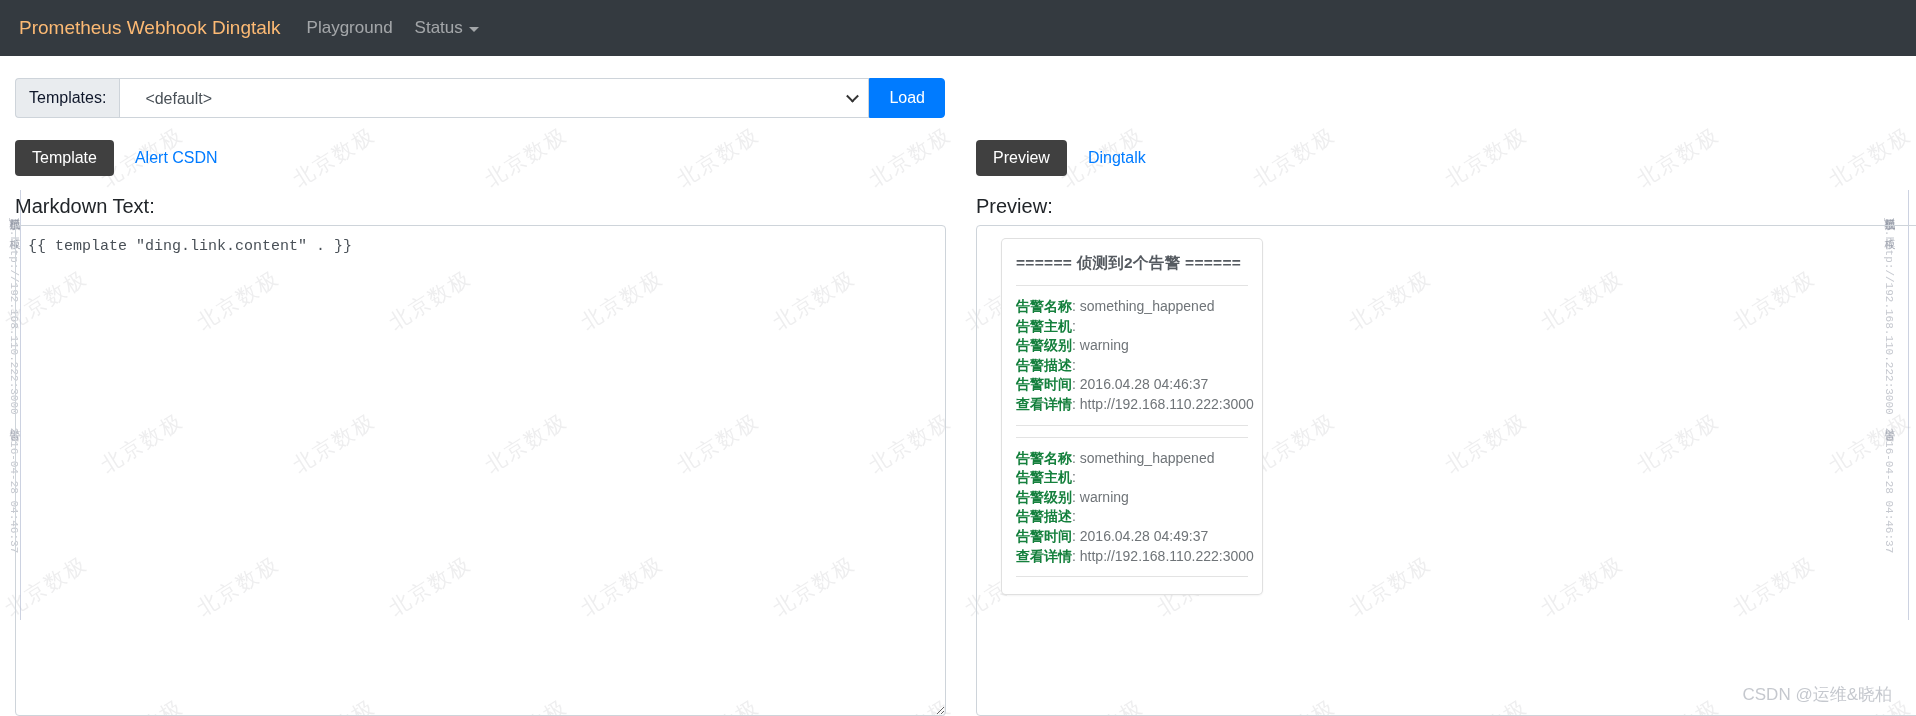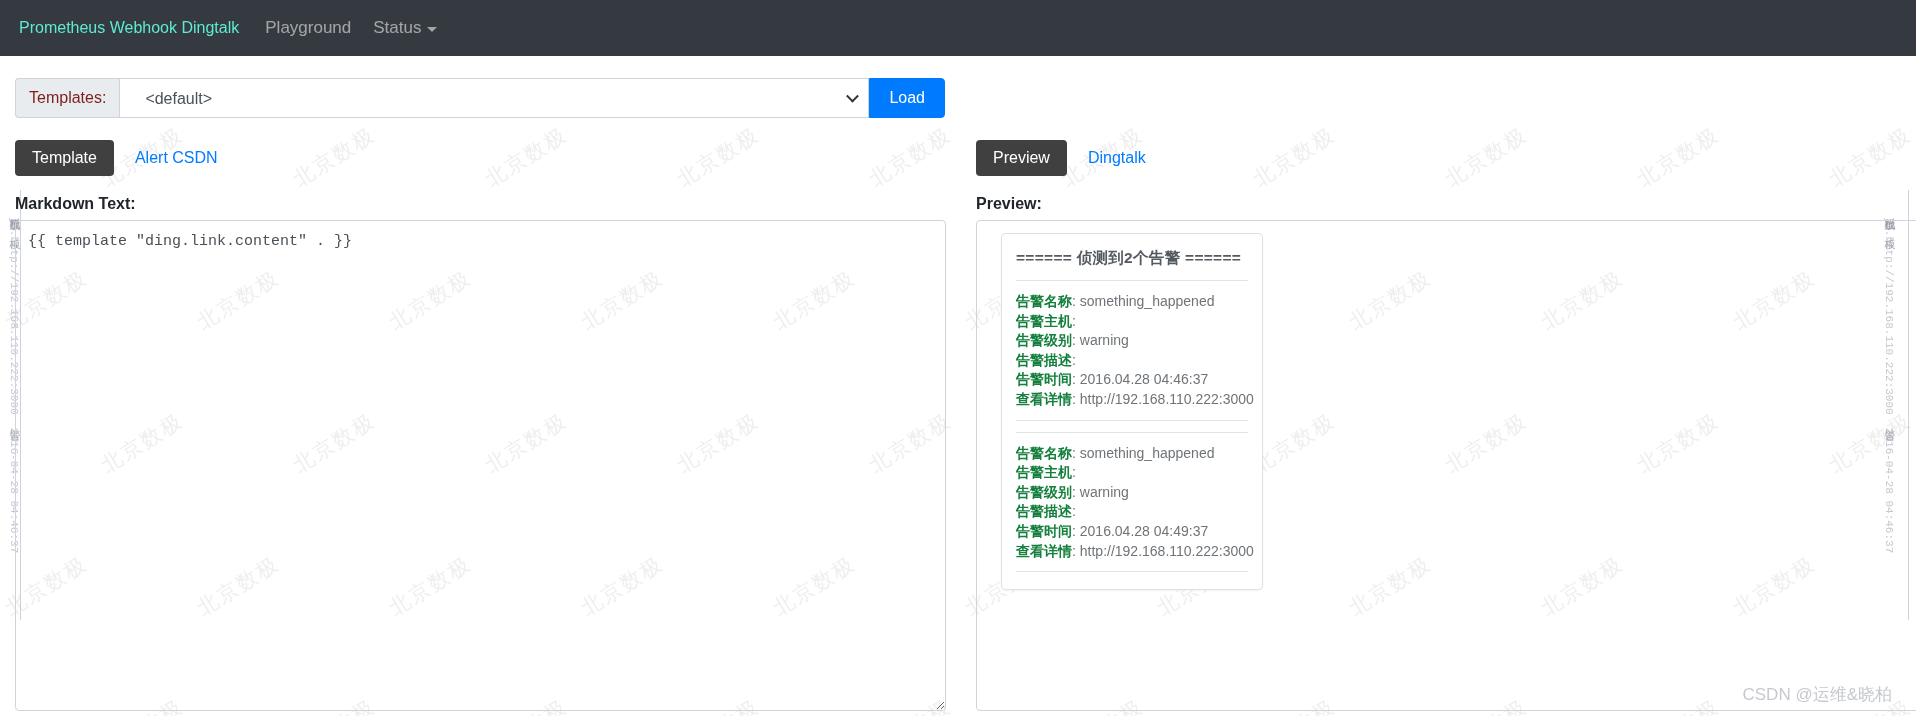--- a/index.html
+++ b/index.html
@@ -33,22 +33,22 @@
   #navbar {
     position: relative;
     z-index: 10;
     height: 56px;
     background: #343a40;
     display: flex;
     align-items: center;
     padding: 0 19px;
   }
   #brand {
-    color: #5eead4;
-    font-size: 16px;
+    color: #fdba74;
+    font-size: 19px;
     font-weight: 400;
     margin-right: 26px;
     white-space: nowrap;
   }
   .nav-link {
     color: rgba(255,255,255,0.55);
     font-size: 17px;
     margin-right: 22px;
     text-decoration: none;
     white-space: nowrap;
@@ -80,21 +80,21 @@
     width: 930px;
   }
   #templates-label {
     display: flex; align-items: center;
     padding: 0 13px;
     background: #e9ecef;
     border: 1px solid #ced4da;
     border-right: none;
     border-radius: 4px 0 0 4px;
     font-size: 16px;
-    color: #7f1d1d;
+    color: #0f172a;
     white-space: nowrap;
   }
   #templates-select {
     flex: 1;
     border: 1px solid #ced4da;
     background: #ffffff;
     font-size: 16px;
     color: #495057;
     padding: 0 25px;
     appearance: none;
@@ -134,22 +134,22 @@
     padding: 8px 16px;
     border-radius: 4px;
     cursor: pointer;
     white-space: nowrap;
     border: 1px solid transparent;
   }
   .tab.active { background: #404040; color: #ffffff; }
   .tab.inactive { color: #007bff; background: transparent; }
 
   .section-label {
-    font-size: 16px;
-    font-weight: bold;
+    font-size: 20px;
+    font-weight: normal;
     color: #212529;
     margin-top: 19px;
     margin-bottom: 7px;
   }
 
   
   #markdown-textarea {
     width: 931px;
     height: 491px;
     border: 1px solid #ced4da;

